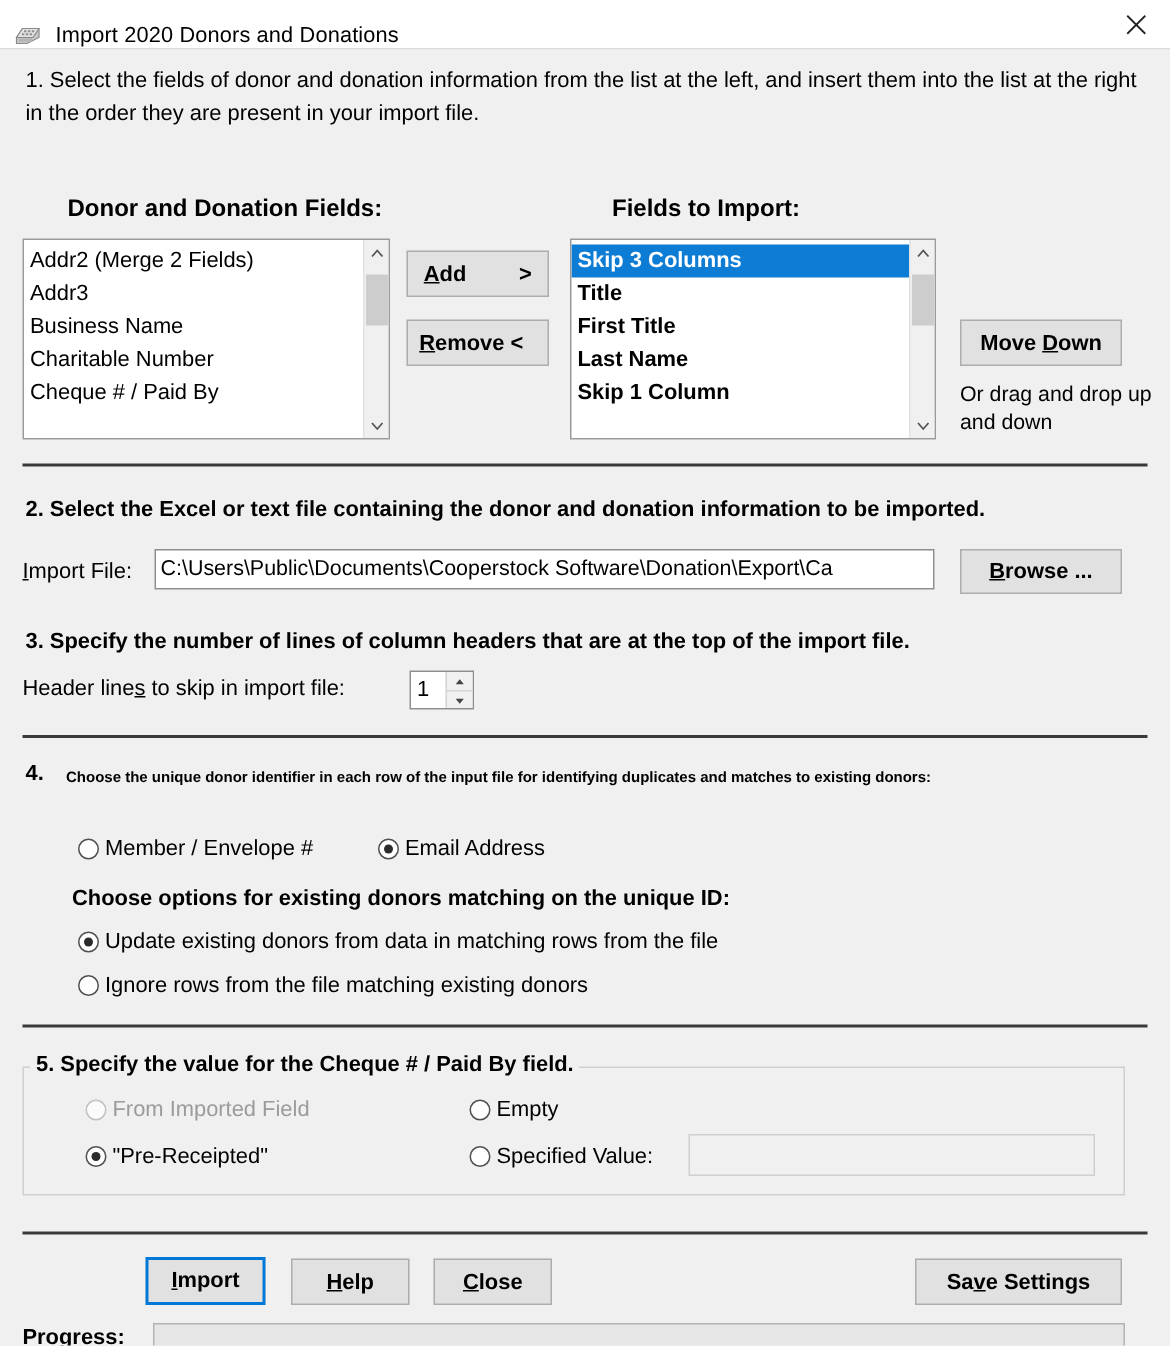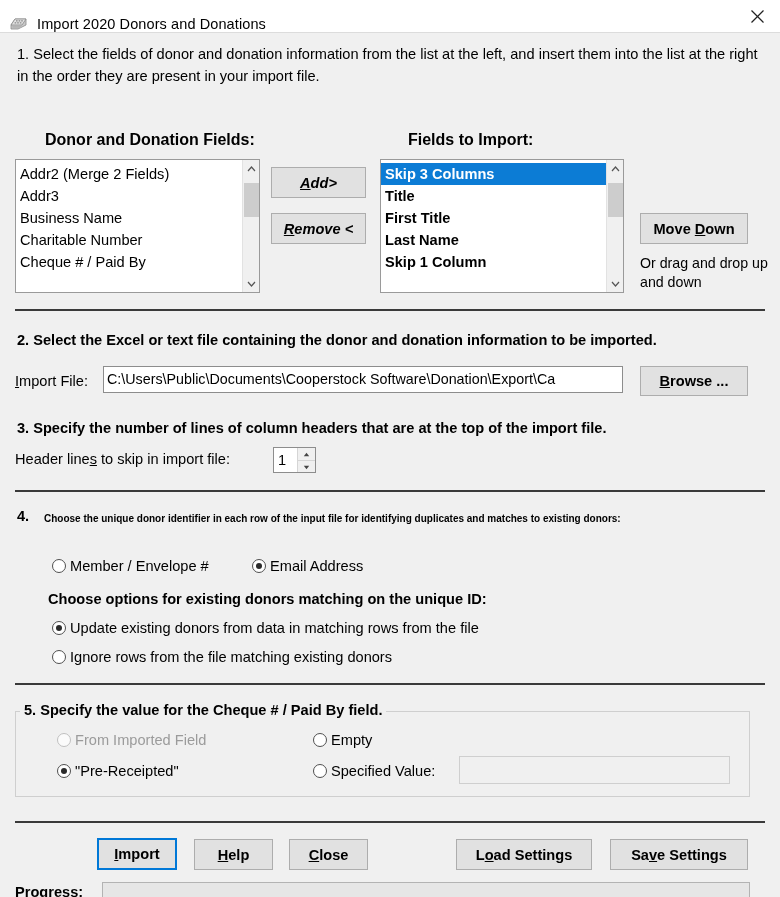--- a/index.html
+++ b/index.html
@@ -167,21 +167,21 @@
     padding: 0;
   }
   .btn.focus {
     border: 2px solid #0078d7;
   }
   .btn u { text-decoration: underline; }
 
   .btn-add    { left: 271px; top: 134px; width: 95px; height: 31px; }
   .btn-remove { left: 271px; top: 180px; width: 95px; height: 31px; }
   .btn-add .btn-inner,
-  .btn-remove .btn-inner { display: flex; width: 72px; justify-content: center; font-style: italic; }
+  .btn-remove .btn-inner { display: flex; width: 72px; justify-content: space-between; }
   .btn-remove .btn-inner { width: 78px; }
 
   .btn-moveup   { left: 640px; top: 134px; width: 108px; height: 31px; }
   .btn-movedown { left: 640px; top: 180px; width: 108px; height: 31px; }
 
   .drag-hint {
     position: absolute;
     left: 640px; top: 221px;
     width: 130px;
     line-height: 19px;
@@ -513,23 +513,20 @@
 
   <div class="btn btn-import focus">
     <span><u>I</u><span id="import-rest">mport</span></span>
   </div>
   <div class="btn btn-help">
     <span><u>H</u><span id="help-rest">elp</span></span>
   </div>
   <div class="btn btn-close">
     <span><u>C</u><span id="closebtn-rest">lose</span></span>
   </div>
-  <div class="btn btn-load">
-    <span><span id="load-a">L</span><u>o</u><span id="load-b">ad Settings</span></span>
-  </div>
   <div class="btn btn-save">
     <span><span id="save-a">Sa</span><u>v</u><span id="save-b">e Settings</span></span>
   </div>
 
   <div class="progress-label">Progress:</div>
   <div class="progress-bar"></div>
 
 </div>
 
 </body></html>

